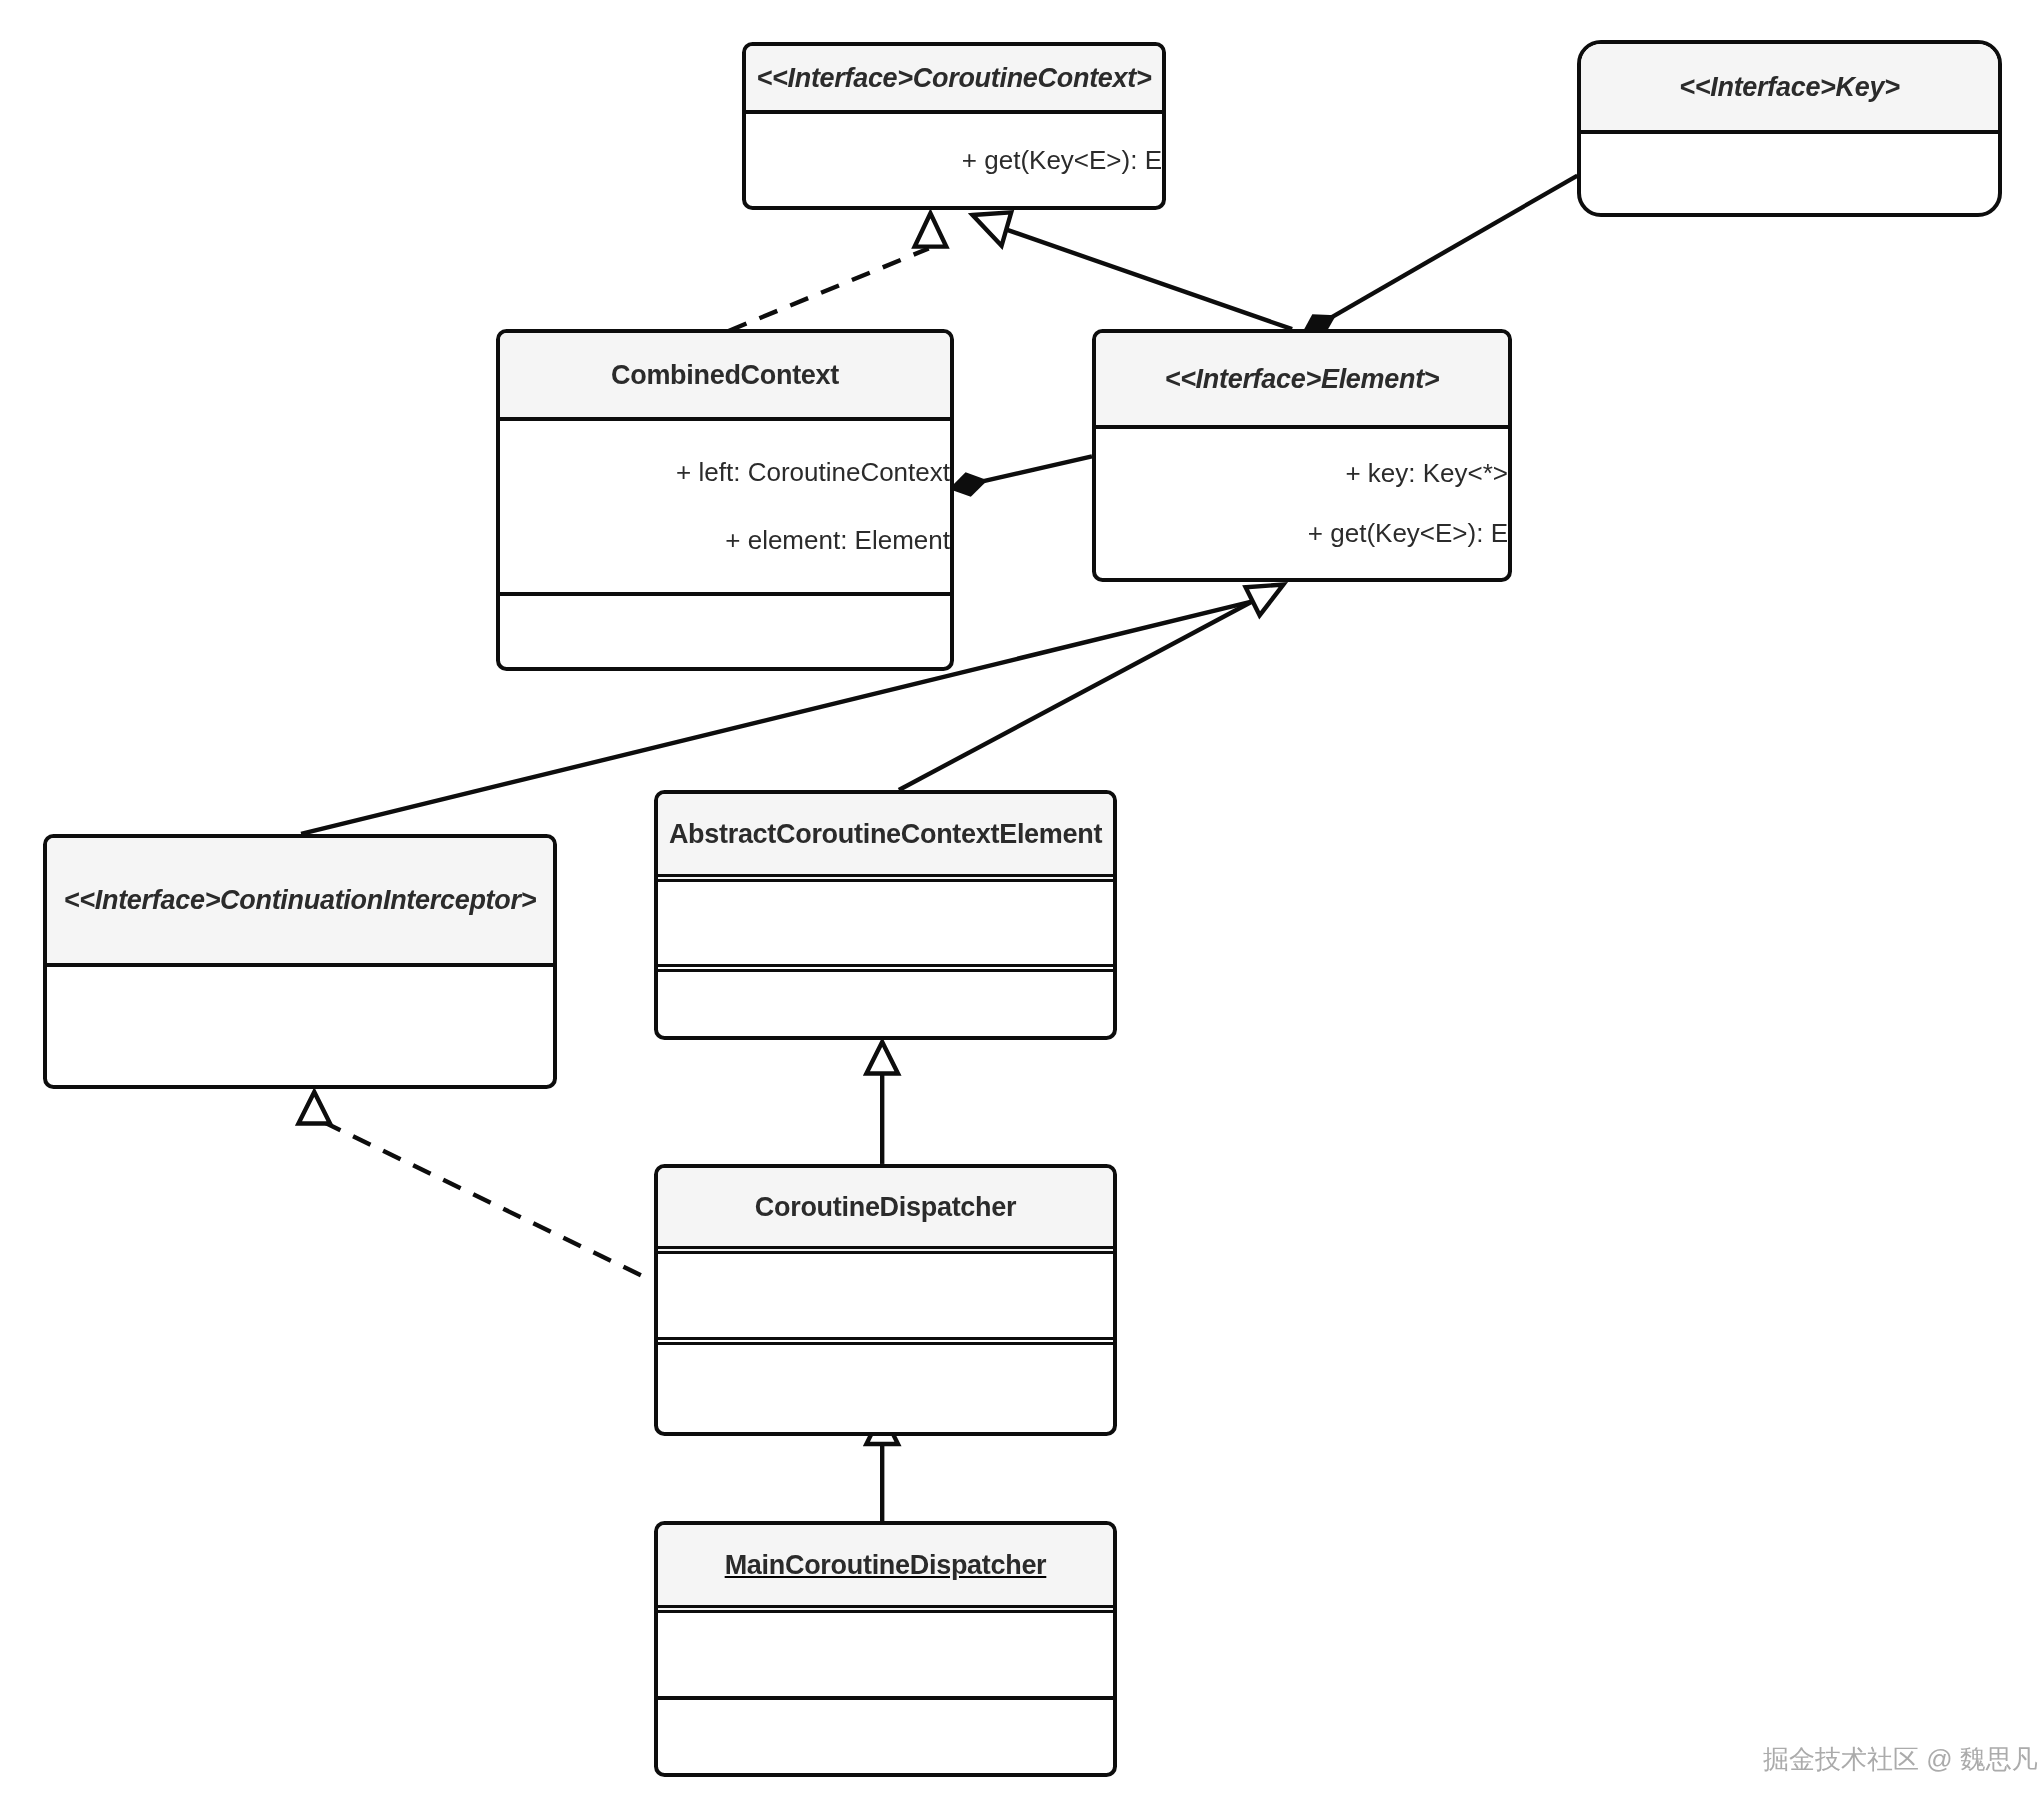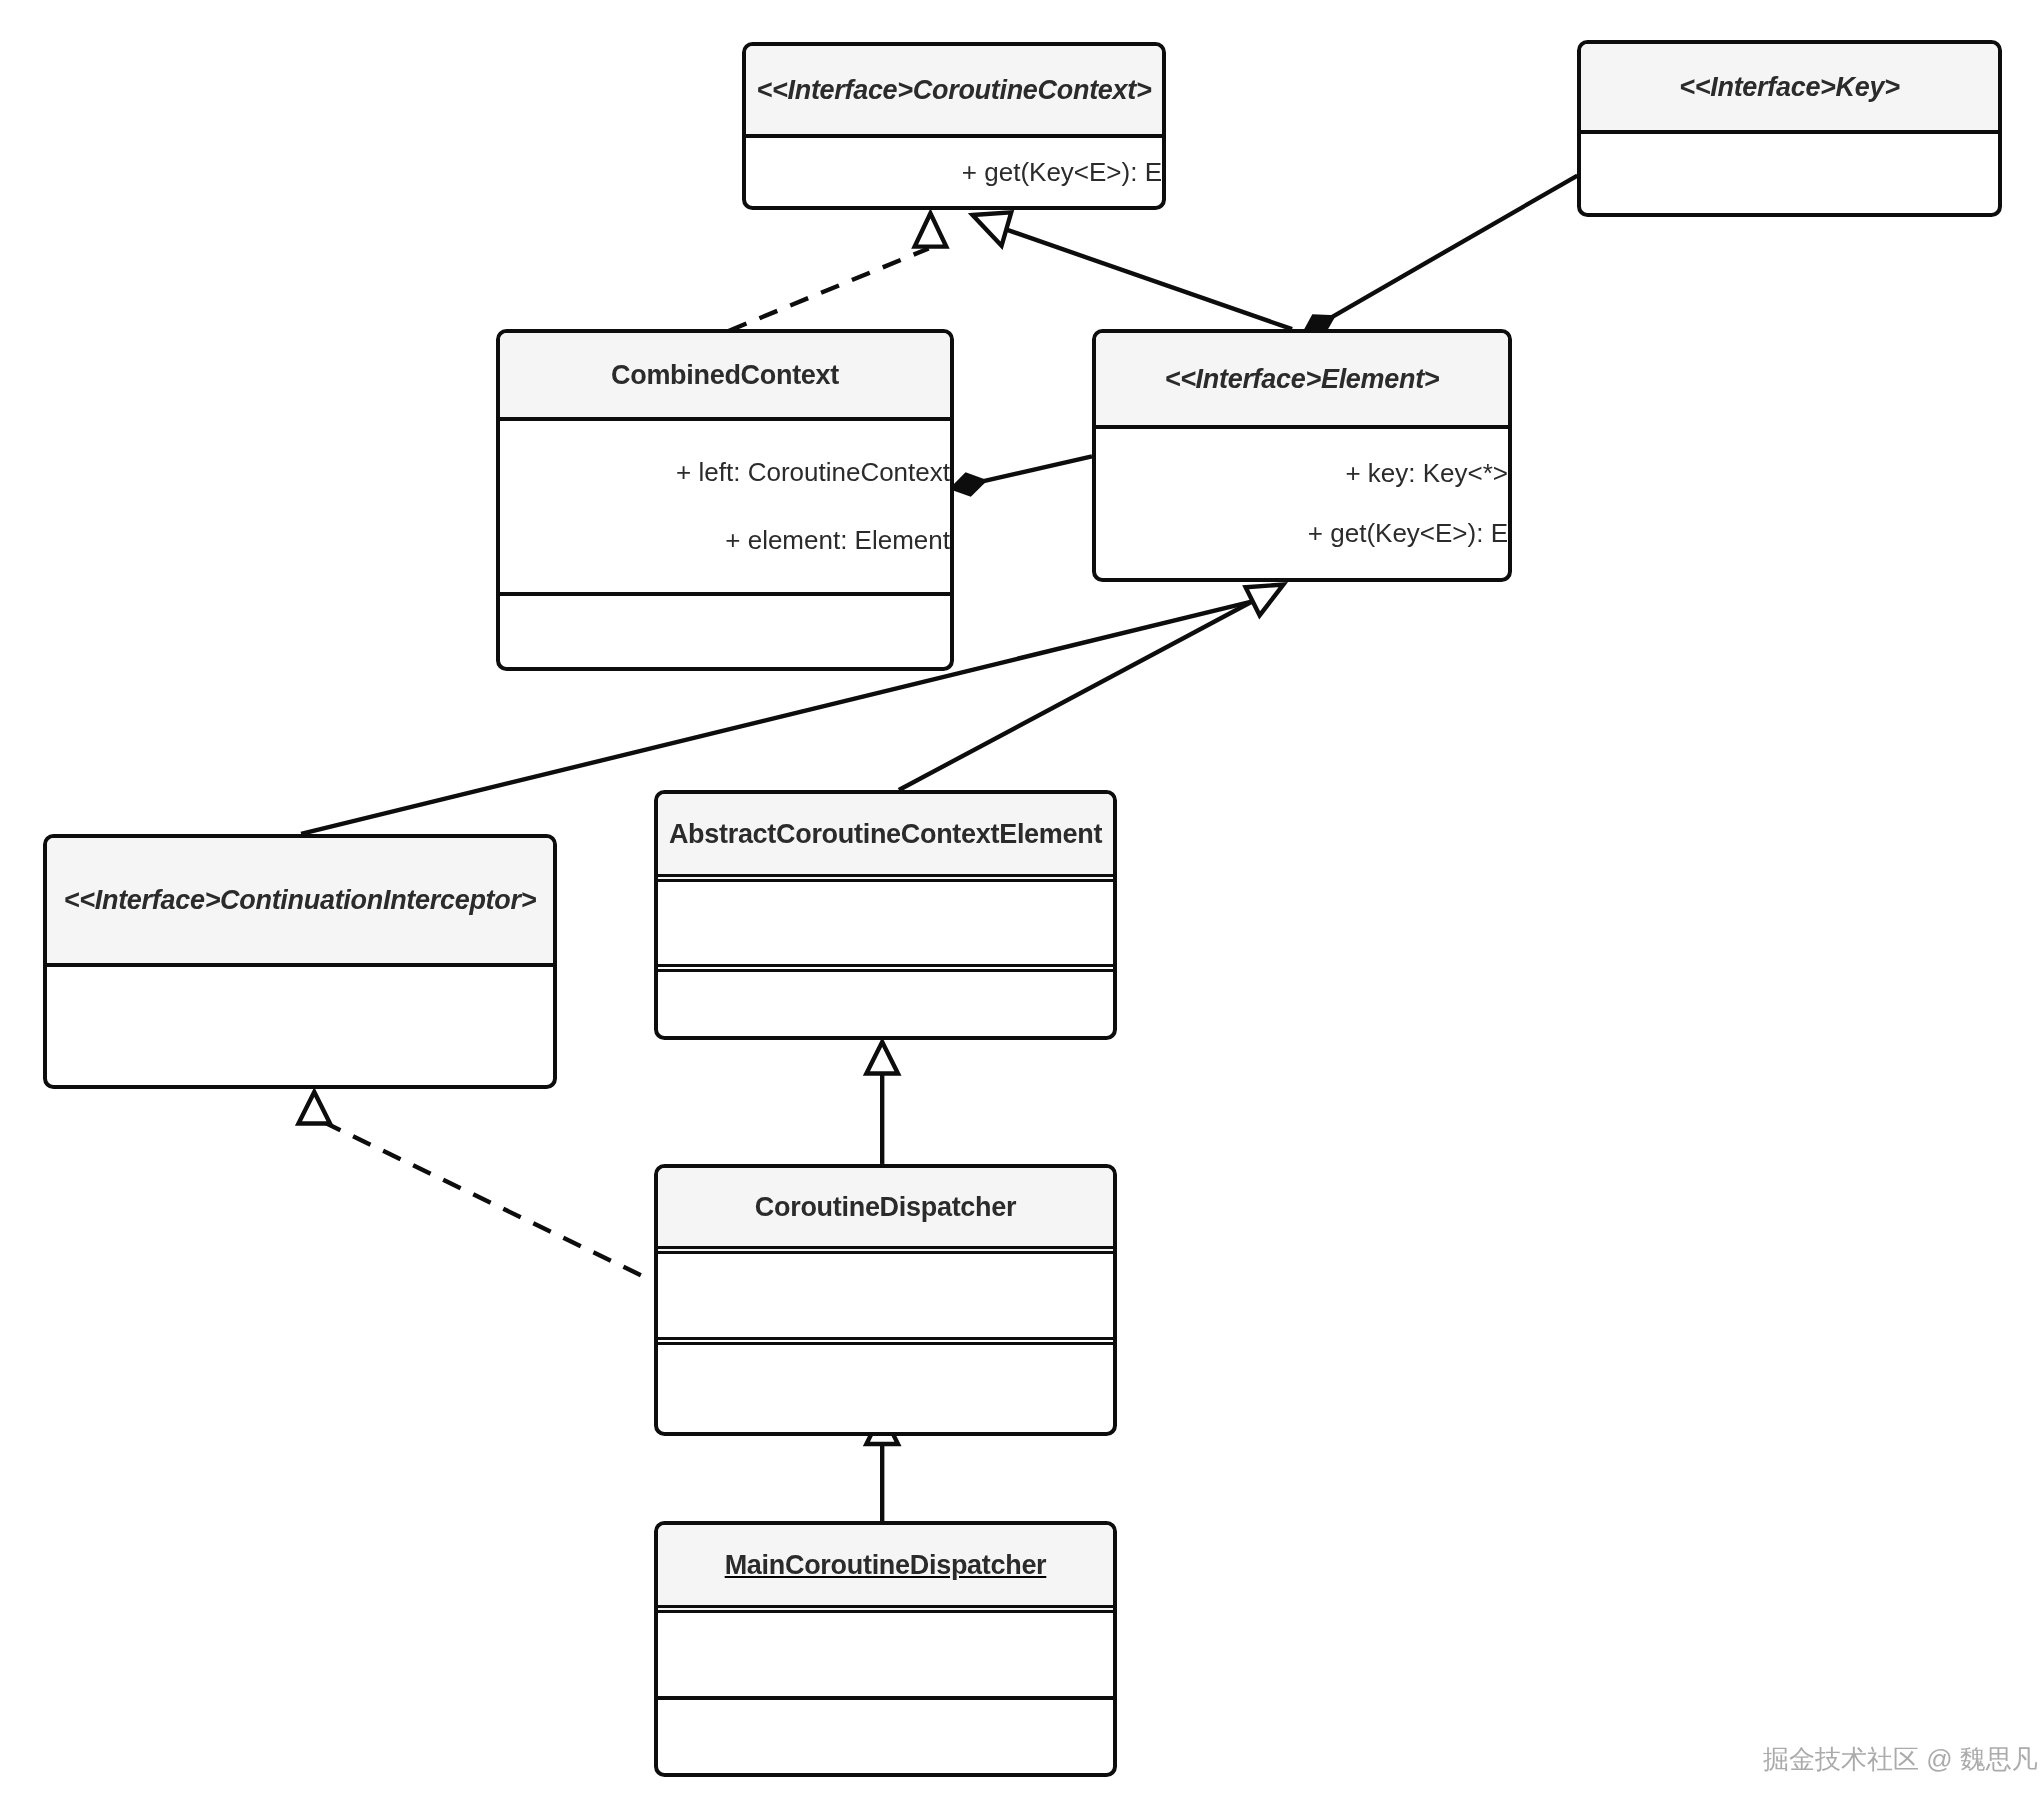--- a/index.html
+++ b/index.html
@@ -38,22 +38,22 @@
   }
   .uml-section.grow{flex:1 1 auto;}
   .uml-member{
     font-size:26px;color:#2b2b2b;
     padding-left:12.3px;white-space:nowrap;
   }
   .divider-solid{border-top:4.4px solid #0d0d0d;}
   .divider-double{border-top:8.8px double #0d0d0d;}
   
   #box-coroutine-context{left:742px;top:42px;width:424px;height:168px;}
-  #box-coroutine-context .uml-header{height:92px;}
-  #box-key{left:1577px;top:40px;width:425px;height:177px;}
+  #box-coroutine-context .uml-header{height:68px;}
+  #box-key{left:1577px;top:40px;width:425px;height:177px;border-radius:24px;}
   #box-key .uml-header{height:90px;}
   #box-combined-context{left:496px;top:329px;width:458px;height:342px;}
   #box-combined-context .uml-header{height:88px;}
   #box-combined-context .attrs{height:171px;margin-left:46px;}
   #box-element{left:1092px;top:329px;width:420px;height:253px;}
   #box-element .uml-header{height:96px;text-align:center;}
   #box-continuation-interceptor{left:43px;top:834px;width:514px;height:255px;}
   #box-continuation-interceptor .uml-header{height:129px;}
   #box-abstract-element{left:654px;top:790px;width:463px;height:250px;}
   #box-abstract-element .uml-header{height:88px;border-bottom:8.8px double #0d0d0d;}

